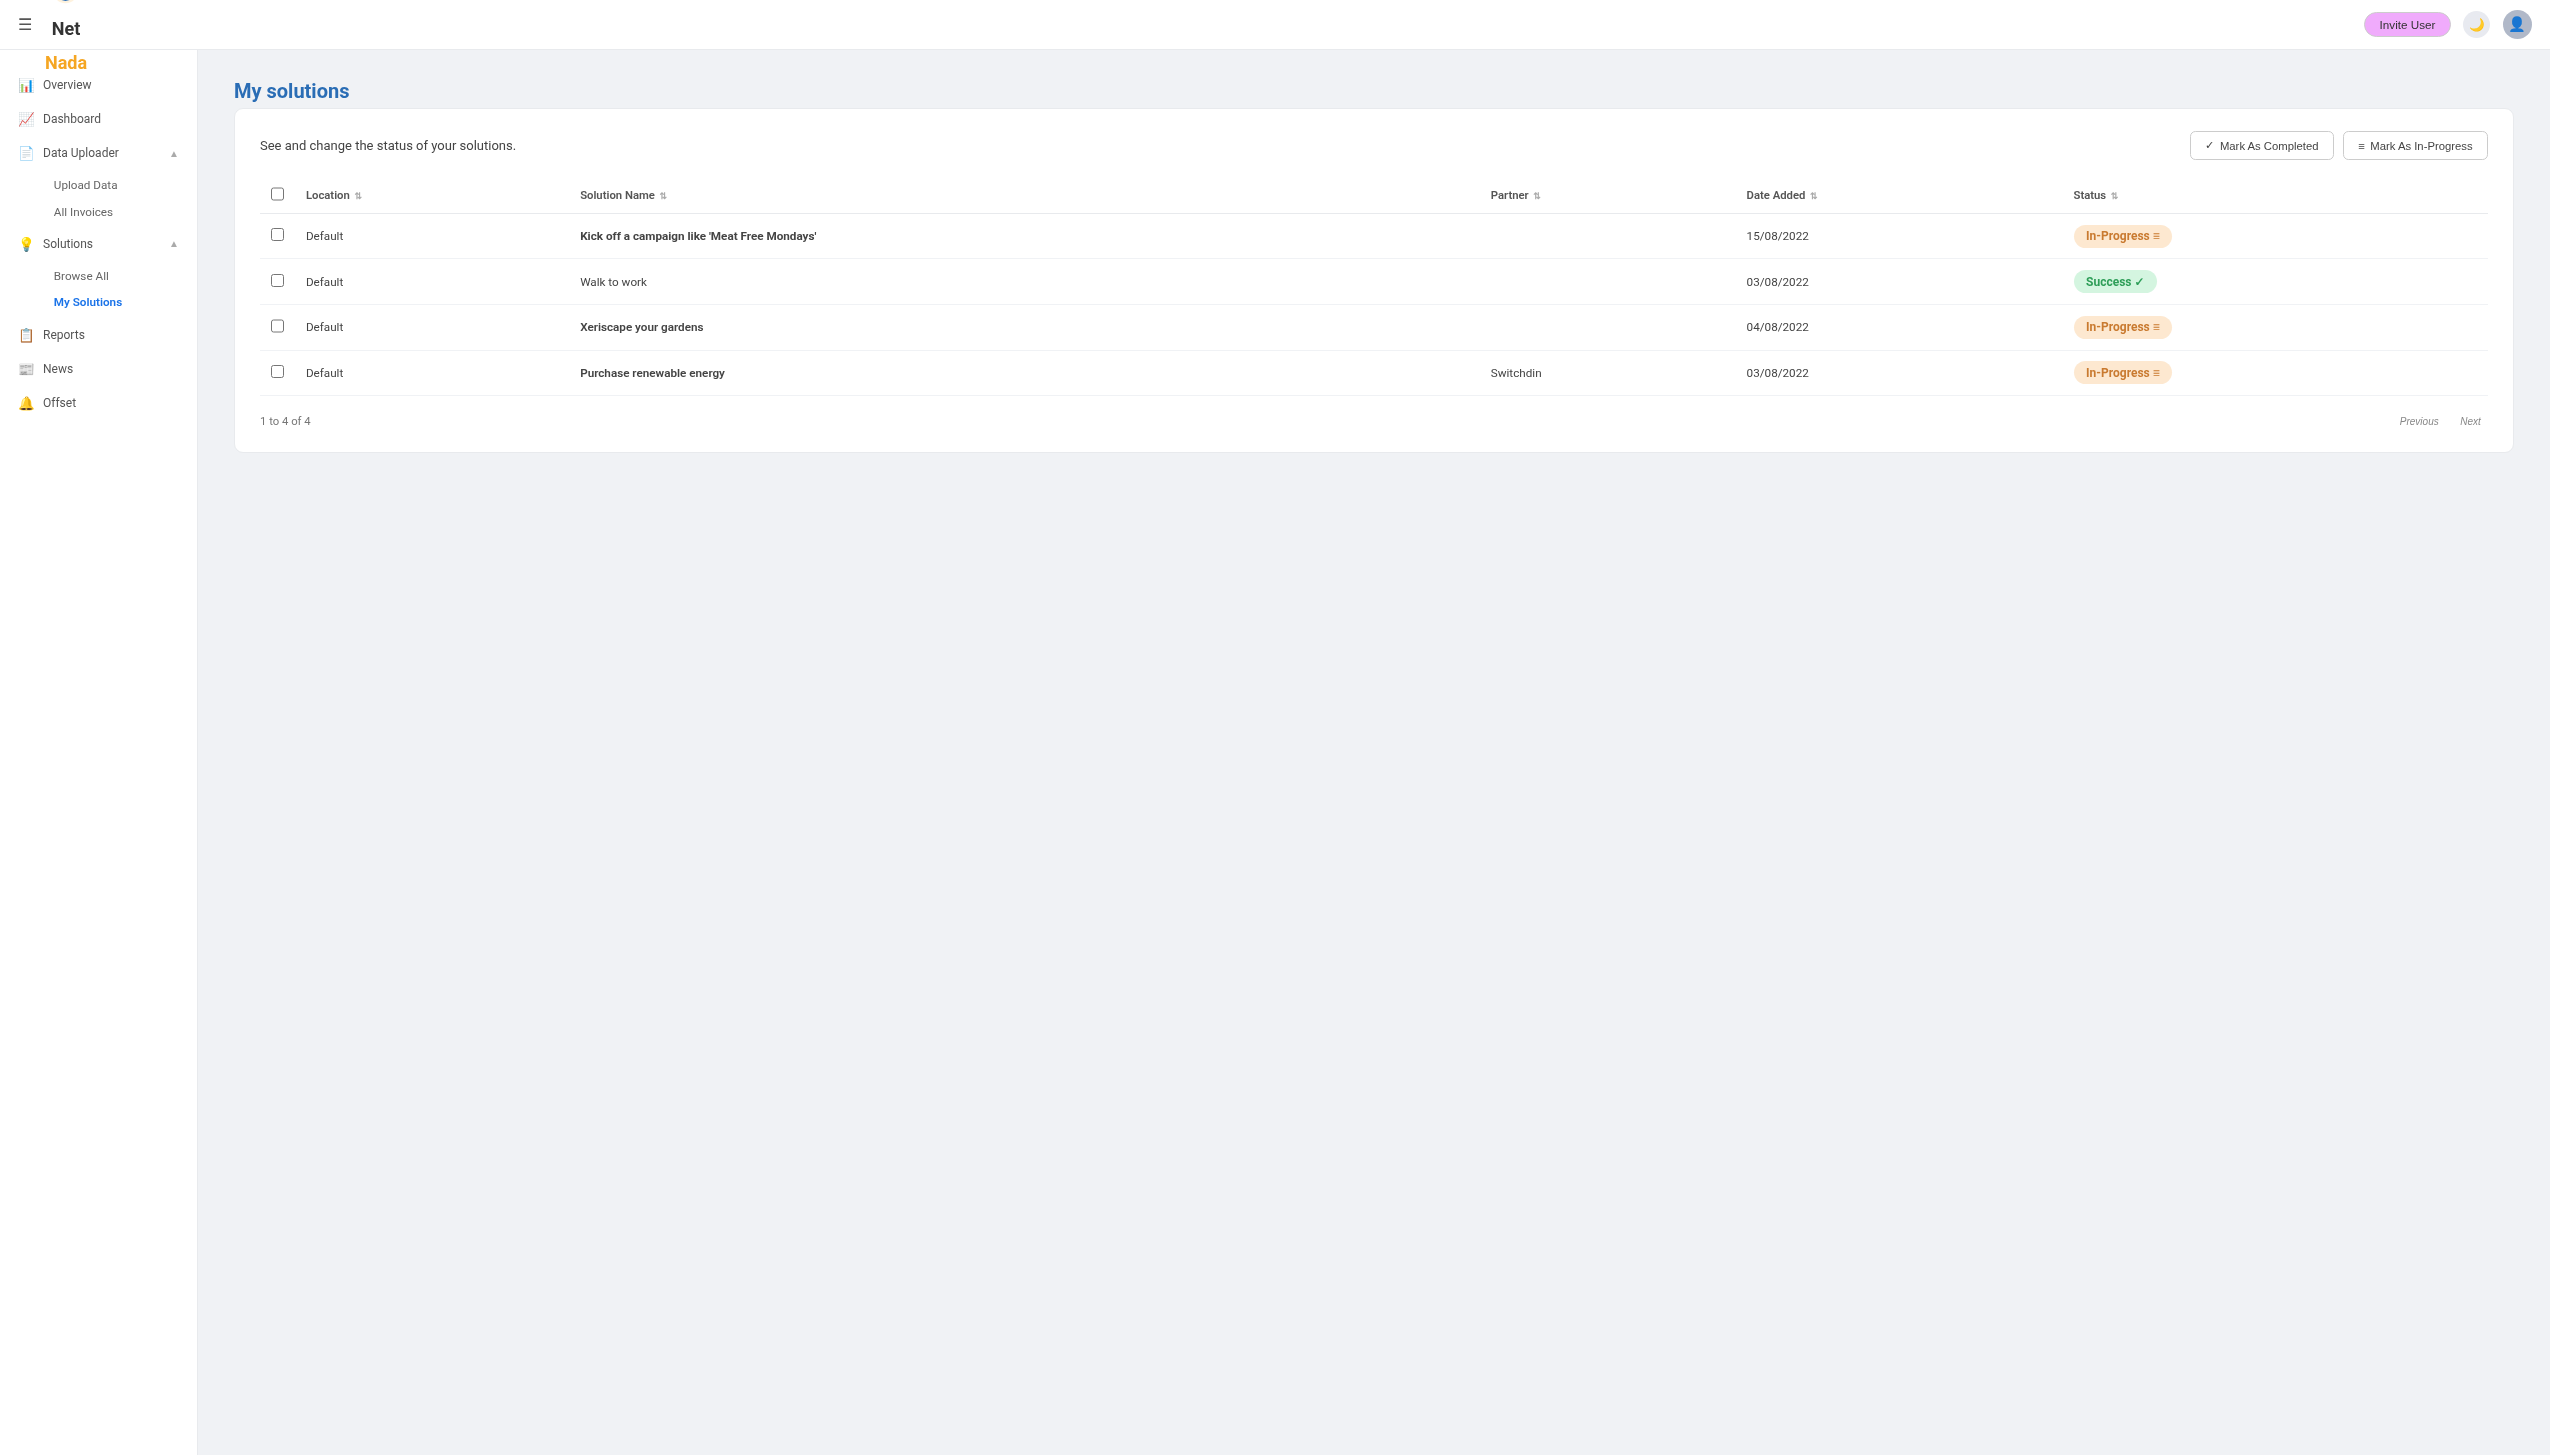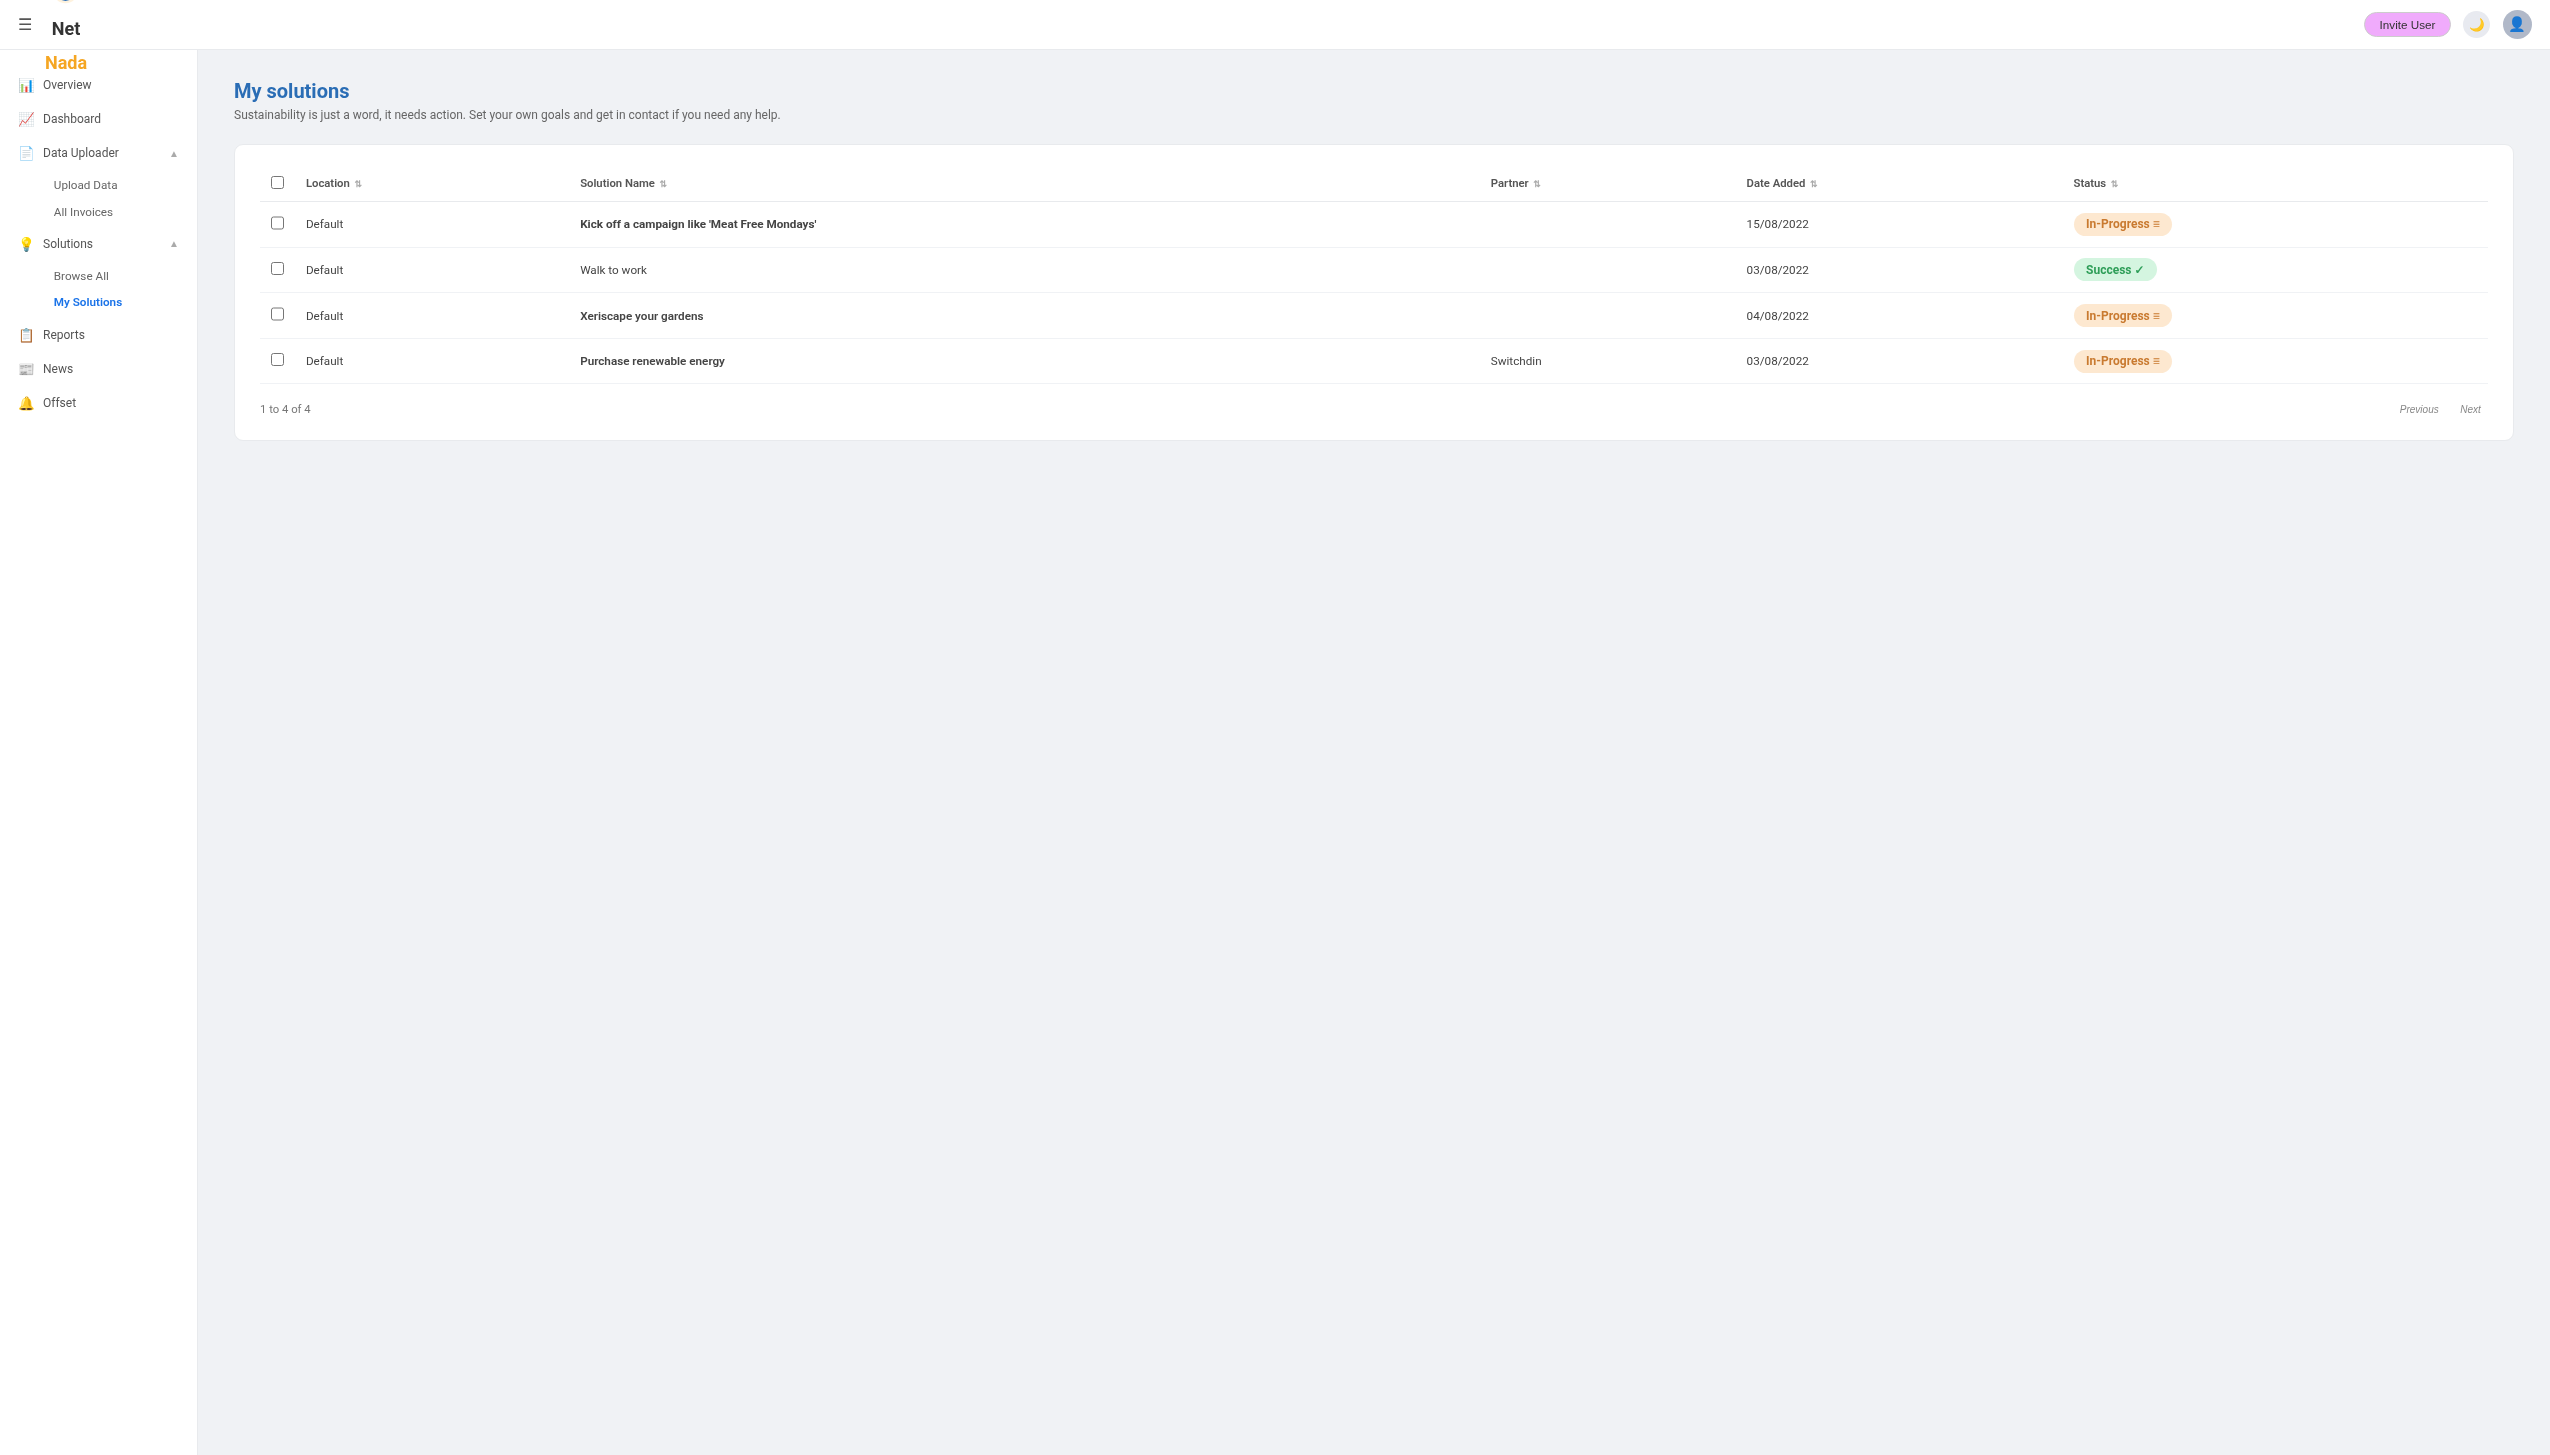--- a/index.html
+++ b/index.html
@@ -355,23 +355,35 @@
       <span>News</span>
     </div>
     <div class="sidebar-item">
       <span class="sidebar-icon">🔔</span>
       <span>Offset</span>
     </div>
   </aside>
 
   <main class="main">
     <h1 class="page-title">My solutions</h1>
-    <p class="page-subtitle">Sustainability is just a word, it needs action. Set your own goals and get in contact if you need any help.</p>
 
     <div class="card">
+      <div class="card-header">
+        <span class="card-header-text">See and change the status of your solutions.</span>
+        <div class="card-header-actions">
+          <button class="btn-mark-completed">
+            <span>✓</span>
+            <span>Mark As Completed</span>
+          </button>
+          <button class="btn-mark-inprogress">
+            <span>≡</span>
+            <span>Mark As In-Progress</span>
+          </button>
+        </div>
+      </div>
 
       <table>
         <thead>
           <tr>
             <th class="checkbox-col">
               <input type="checkbox" style="">
             </th>
             <th>
               <span>Location</span>
               <span class="sort-arrow">⇅</span>

